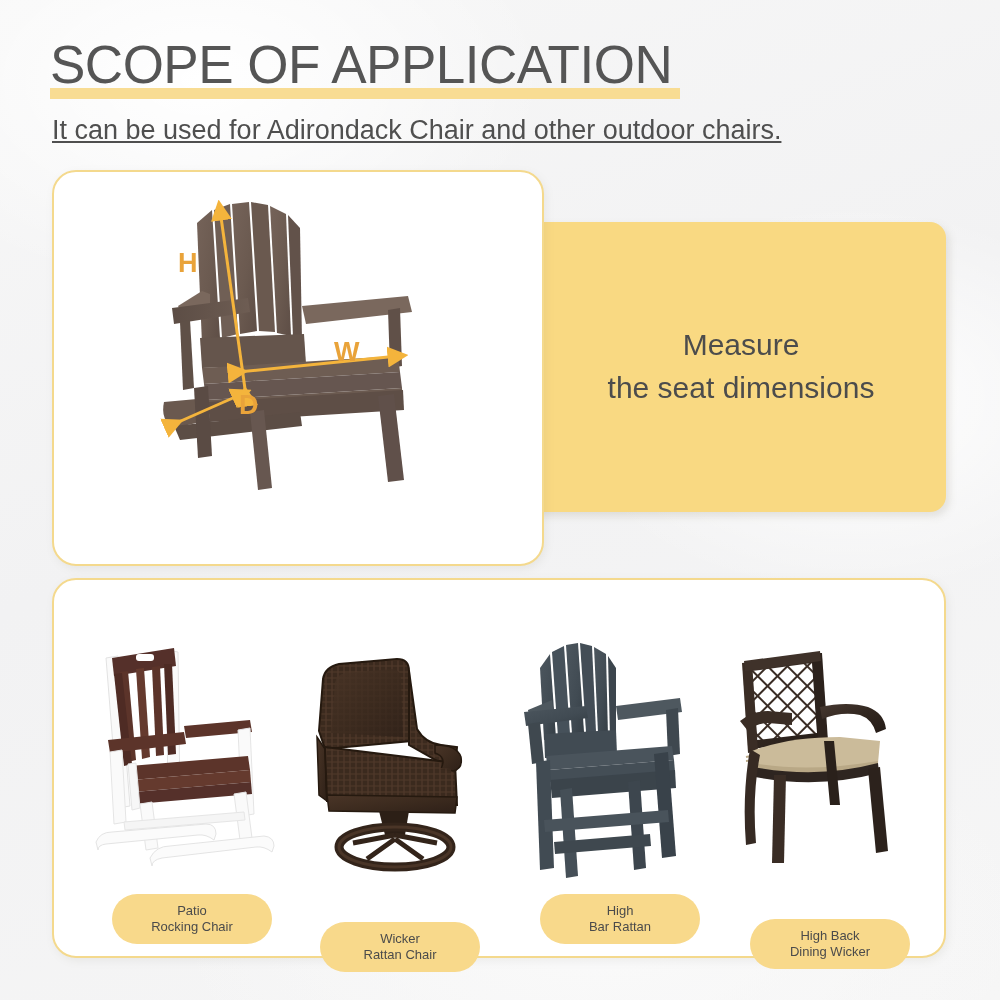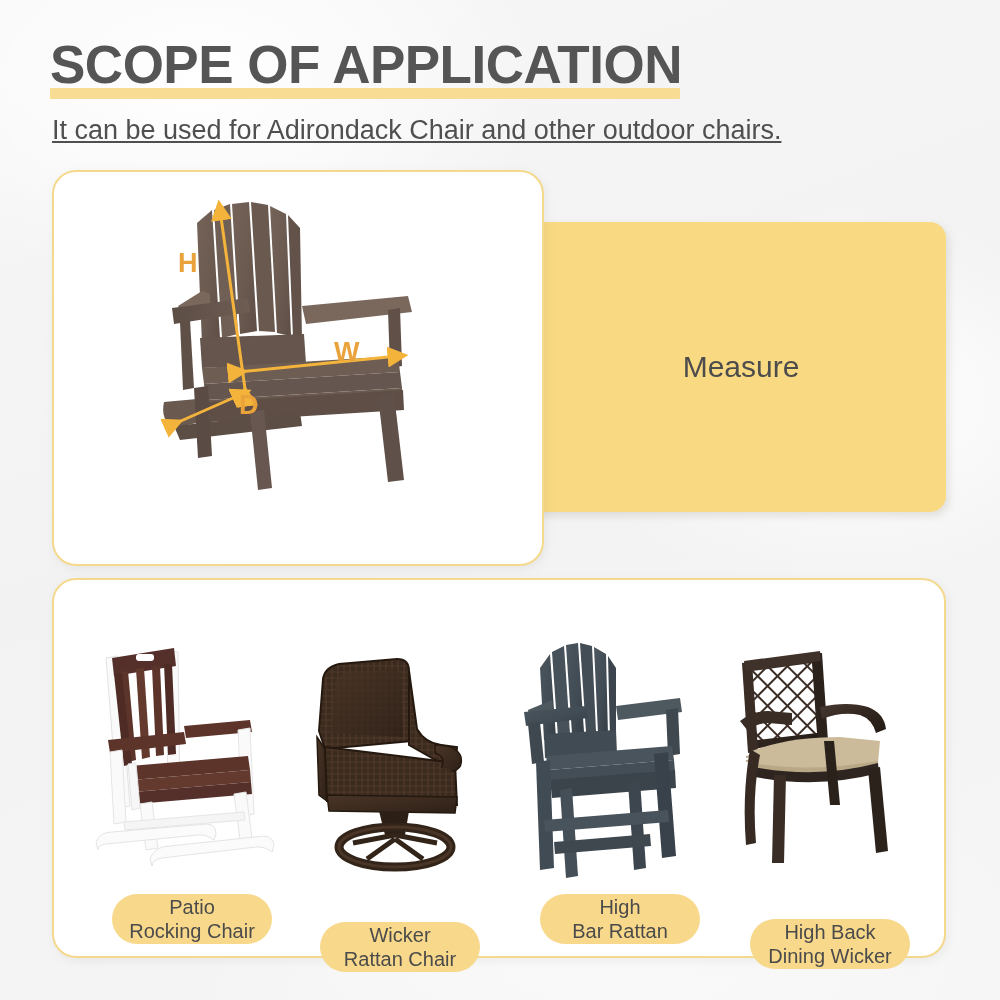--- a/index.html
+++ b/index.html
@@ -16,21 +16,21 @@
     background:
       radial-gradient(ellipse 500px 300px at 20% 8%, #ffffff 0%, rgba(255,255,255,0) 70%),
       radial-gradient(ellipse 420px 280px at 85% 40%, #ffffff 0%, rgba(255,255,255,0) 70%),
       radial-gradient(ellipse 600px 340px at 60% 92%, #fafafa 0%, rgba(250,250,250,0) 72%),
       linear-gradient(160deg, #f7f7f7 0%, #f2f2f3 45%, #f6f6f6 100%);
   }
 
   
   #title {
     position: absolute; left: 50px; top: 38px;
-    font-size: 53px; font-weight: bold; letter-spacing: -0.5px;
+    font-size: 53px; font-weight: normal; letter-spacing: -0.5px;
     color: #555555; line-height: 1;
     white-space: nowrap;
     text-align: right;
   }
   #title-underline {
     position: absolute; left: 50px; top: 88px;
     width: 630px; height: 11px;
     background: #f8dc93;
   }
   #subtitle {
@@ -78,21 +78,21 @@
   }
 
   
   .pill {
     background: #f8d98b;
     color: #4b4b4b;
     border-radius: 30px;
     display: flex; align-items: center; justify-content: center;
     text-align: center;
     line-height: 1.22;
-    font-size: 20px;
+    font-size: 13px;
   }
   #pill-adirondack {
     position: absolute; left: 178px; top: 504px;
     width: 233px; height: 39px;
     font-size: 21px;
   }
   .pill-bottom {
     position: absolute; top: 894px; height: 50px; width: 160px;
   }
   #pill-rocking  { left: 112px; }
@@ -118,20 +118,21 @@
 
 <div id="page">
 
   <div id="title-underline"></div>
   <h1 id="title">SCOPE OF APPLICATION</h1>
   <p id="subtitle">It can be used for Adirondack Chair and other outdoor chairs.</p>
 
   <div id="measure-panel">
     <div id="measure-text">
       <div>Measure</div>
+      <div>the seat dimensions</div>
     </div>
   </div>
 
   <div id="card-top"></div>
 
   <svg class="chair-svg" style="left:150px; top:188px;" width="310" height="310" viewBox="0 0 310 310">
     <defs>
       <linearGradient id="adBody" x1="0" y1="0" x2="1" y2="1">
         <stop offset="0%" stop-color="#756359"></stop>
         <stop offset="55%" stop-color="#6B5A50"></stop>

